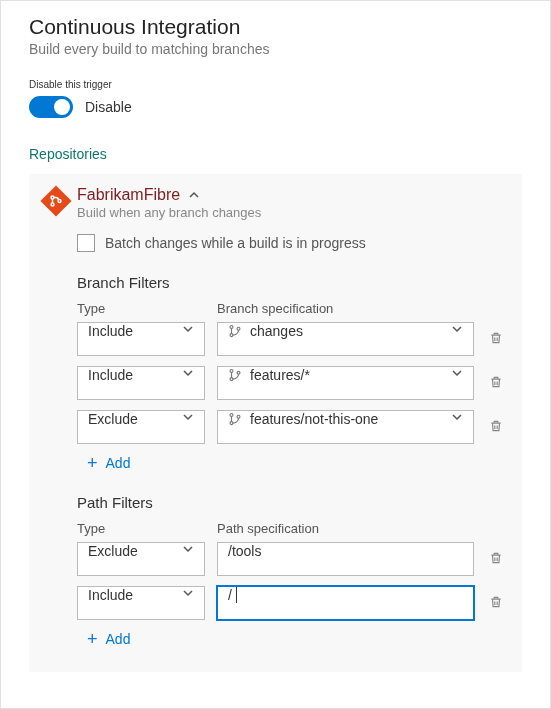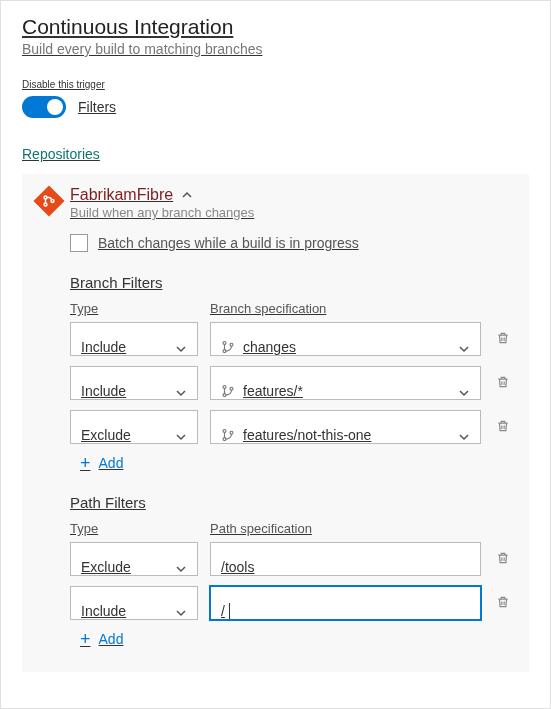--- a/index.html
+++ b/index.html
@@ -6,21 +6,21 @@
   body {
     font-family: "Segoe UI", -apple-system, sans-serif;
     font-size: 14px;
     color: #333;
     background: #fff;
     width: 551px;
     height: 709px;
     overflow: hidden;
     border: 1px solid #e0e0e0;
   }
-  .page { padding: 14px 21px; text-decoration: underline; }
+  .page { padding: 14px 28px; }
   .title { font-size: 21px; font-weight: 400; color: #222; margin-bottom: 2px; }
   .subtitle { font-size: 14px; color: #777; margin-bottom: 22px; }
   .section-label { font-size: 10px; color: #333; margin-bottom: 6px; }
   .toggle-row { display: flex; align-items: center; gap: 12px; margin-bottom: 28px; }
   .toggle {
     width: 44px; height: 22px; border-radius: 11px;
     background: #0078d4; position: relative; cursor: pointer;
   }
   .toggle .knob {
     position: absolute; right: 3px; top: 3px;
@@ -50,21 +50,21 @@
     width: 18px; height: 18px; border: 1px solid #999; background: #fff;
   }
   .checkbox-label { color: #555; }
   .filters-heading { font-size: 15px; color: #333; margin-top: 22px; margin-bottom: 10px; }
   .cols-header { display: flex; gap: 12px; font-size: 13px; color: #555; margin-bottom: 6px; }
   .col-type { width: 128px; }
   .col-spec { flex: 1; }
   .filter-row { display: flex; gap: 12px; align-items: center; margin-bottom: 10px; }
   .dropdown, .textbox {
     height: 34px; background: #fff; border: 1px solid #bbb;
-    display: flex; align-items: flex-end; padding: 0 10px;
+    display: flex; align-items: flex-start; padding: 0 10px;
     font-size: 14px; color: #333;
   }
   .dropdown { width: 128px; justify-content: space-between; cursor: pointer; }
   .dropdown .arrow { color: #666; }
   .textbox { flex: 1; gap: 8px; }
   .textbox.branch { justify-content: space-between; }
   .textbox .branch-left { display: flex; align-items: center; gap: 8px; }
   .textbox.focused { border-color: #0078d4; box-shadow: 0 0 0 1px #0078d4; }
   .branch-icon { color: #777; flex-shrink: 0; }
   .delete-btn { width: 20px; color: #888; cursor: pointer; text-align: center; flex-shrink: 0; }
@@ -78,21 +78,21 @@
 
 <div class="page">
   <div class="title">Continuous Integration</div>
   <div class="subtitle">Build every build to matching branches</div>
 
   <div class="section-label">Disable this trigger</div>
   <div class="toggle-row">
     <div class="toggle">
       <div class="knob"></div>
     </div>
-    <div class="toggle-label">Filters</div>
+    <div class="toggle-label">Disable</div>
   </div>
 
   <div class="repos-label">Repositories</div>
 
   <div class="repo-block">
     <div class="repo-header">
       <div class="repo-icon">
         <svg width="14" height="14" viewBox="0 0 24 24" fill="none" stroke="#fff" stroke-width="2.5">
           <circle cx="6" cy="6" r="2.5"></circle>
             <circle cx="6" cy="18" r="2.5"></circle>

